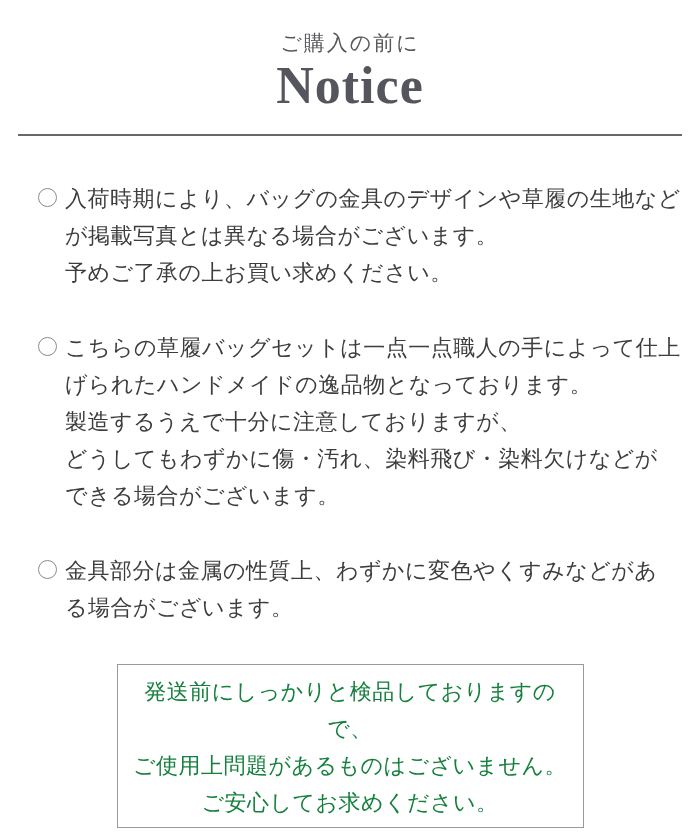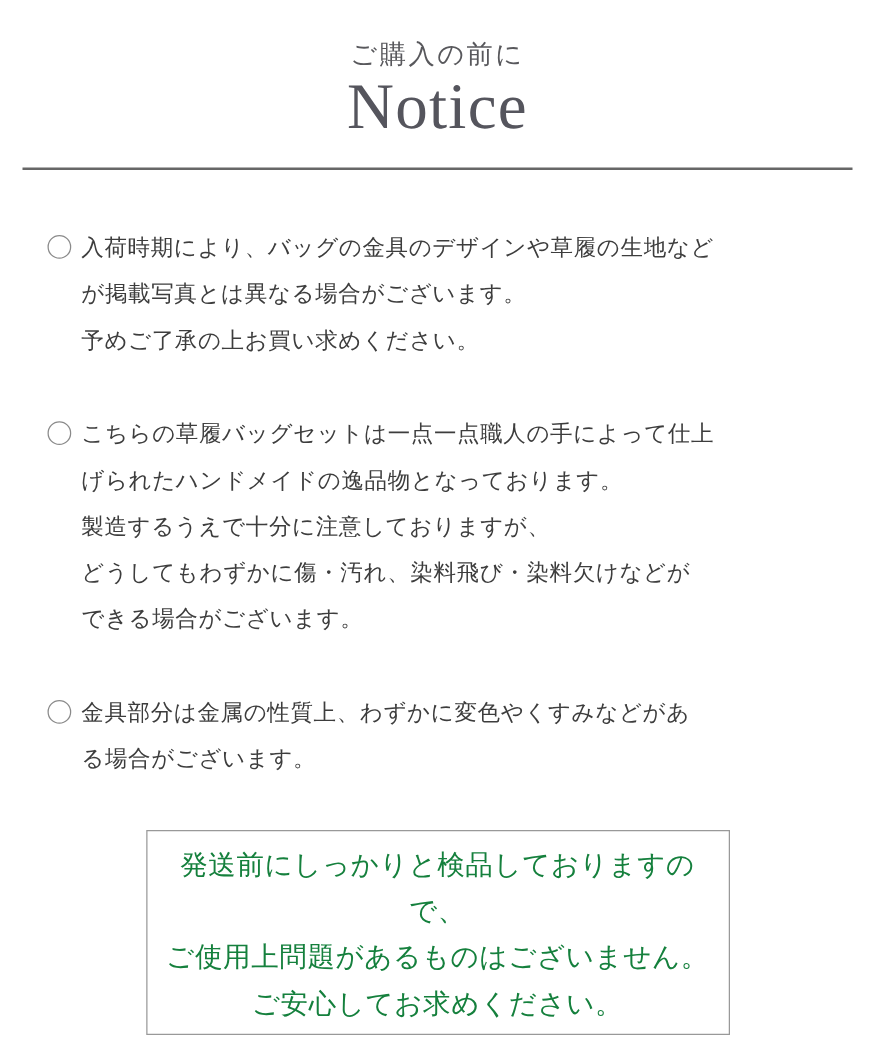--- a/index.html
+++ b/index.html
@@ -21,21 +21,21 @@
   .subtitle {
     font-family: "Liberation Serif", "DejaVu Serif", serif;
     font-size: 21px;
     letter-spacing: 2px;
     color: #58585c;
     line-height: 26px;
   }
   .title {
     font-family: "Liberation Serif", "DejaVu Serif", serif;
     font-size: 52px;
-    font-weight: 400;
+    font-weight: 700;
     letter-spacing: 1px;
     color: #55555d;
     line-height: 60px;
   }
   .divider {
     border: none;
     border-top: 2px solid #676767;
     margin: 18px 18px 0 18px;
   }
   .notices {
@@ -52,21 +52,21 @@
     flex: none;
     width: 19px;
     height: 19px;
     border: 1.5px solid #8a8a8a;
     border-radius: 50%;
     margin-top: 8px;
     margin-right: 8px;
     background: transparent;
   }
   .item-text {
-    font-size: 18px;
+    font-size: 22px;
     line-height: 37px;
     letter-spacing: 0.5px;
     color: #3d3d3d;
     white-space: pre-line;
   }
   .assurance-box {
     width: 467px;
     margin: 35px auto 0 auto;
     border: 1px solid #999999;
     padding: 8px 10px 6px 10px;

